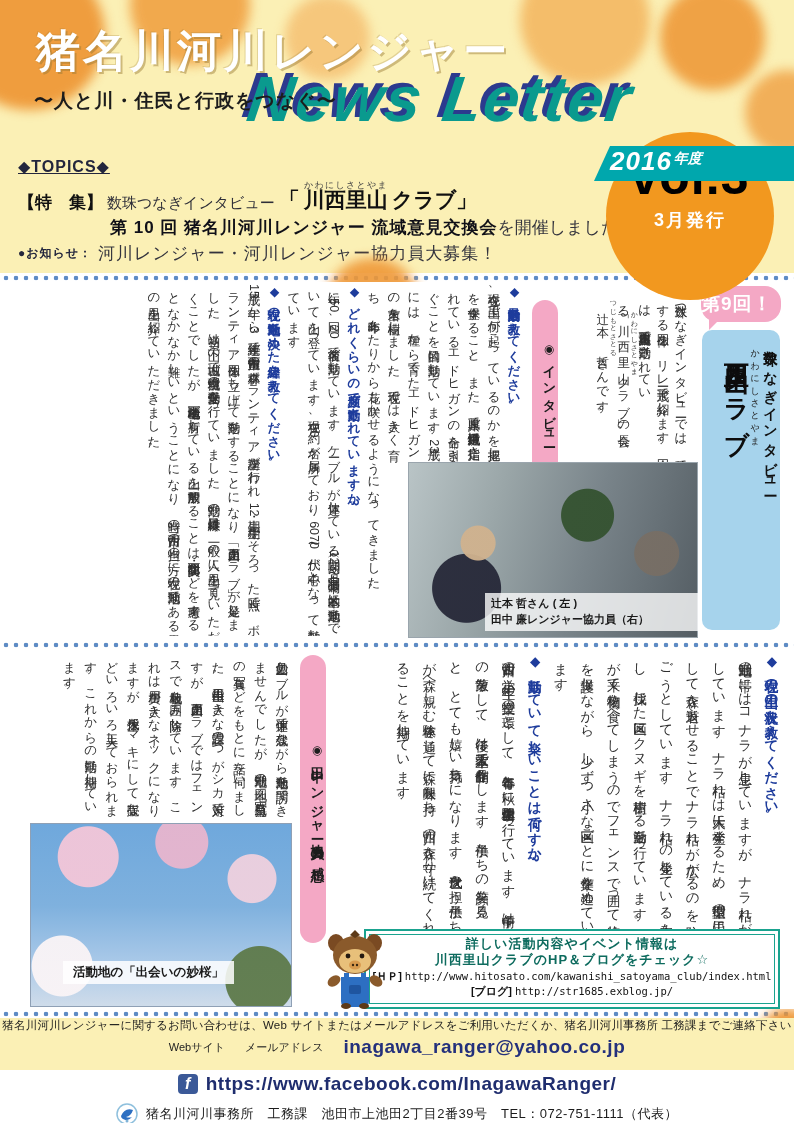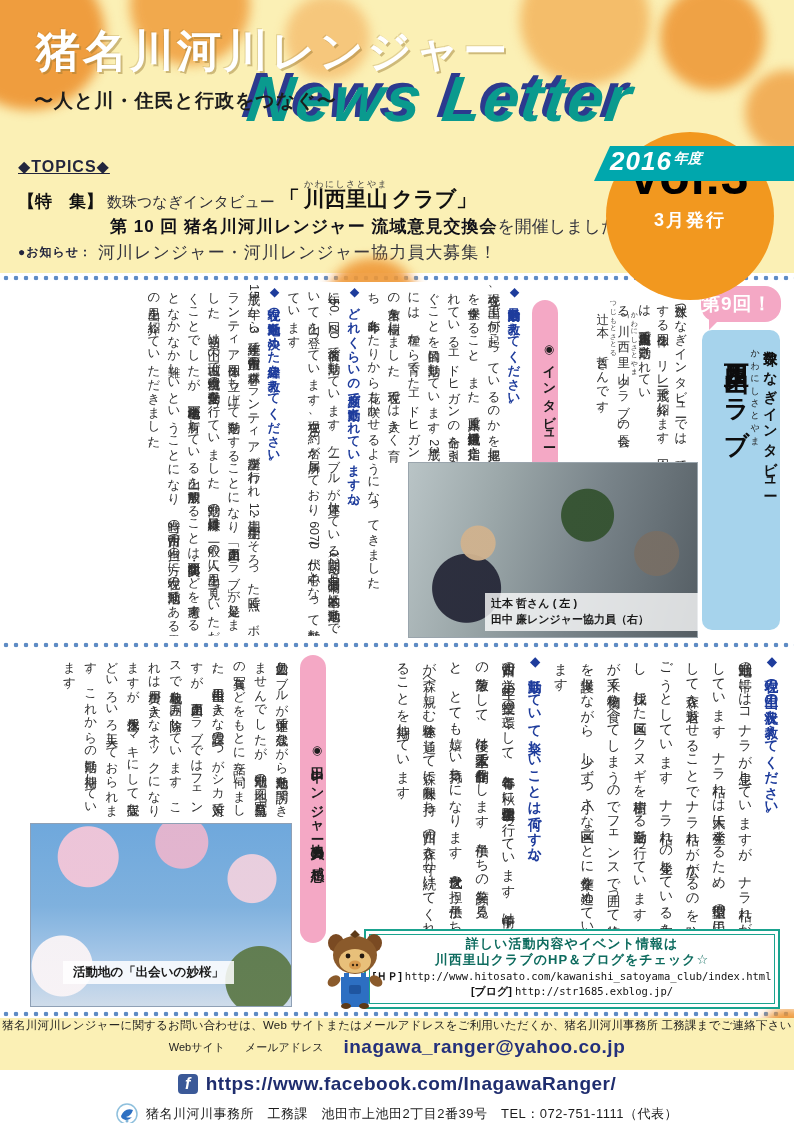--- a/index.html
+++ b/index.html
@@ -51,21 +51,21 @@
   .vol-circle {
     position:absolute; left:606px; top:132px; z-index:3; width:168px; height:168px;
     border-radius:50%; background:#f2981f; text-align:center;
   }
   .vol-circle .vol { margin-top:16px; font-size:50px; font-weight:800; color:#000000; letter-spacing:1px; }
   .vol-circle .issue { margin-top:2px; font-size:18px; font-weight:800; color:#ffffff; letter-spacing:2px; }
 
   
   .topics { position:relative; height:123px; background:#fbf0b5; z-index:2; padding-left:18px; box-sizing:border-box; }
   .topics-heading { padding-top:7px; font-size:16px; font-weight:800; color:#23263d; letter-spacing:1px;text-decoration:underline;}
-  .topics-line1 { margin-top:4px; display:flex; align-items:flex-end;font-family:Liberation Mono, monospace; }
+  .topics-line1 { margin-top:4px; display:flex; align-items:flex-end; }
   .tk-label { font-size:17px; font-weight:800; color:#111; }
   .tk-intro { font-size:15px; color:#2e2e38; margin-left:4px; padding-bottom:1px;}
   .tk-club { font-size:21px; font-weight:800; color:#111; margin-left:4px; }
   .tk-club rt { font-size:9px; font-weight:400; letter-spacing:1px;}
   .topics-line2, .topics-line4 { margin-top:3px; display:flex; align-items:center;}
   .tk-small { font-size:12px; font-weight:800; color:#23263d; letter-spacing:1px;}
   .tk-normal { font-size:17px; color:#33333d; margin-left:6px; letter-spacing:1px;}
   .topics-line3 { margin-left:92px; margin-top:2px; font-size:17px;}
   .tk-bold { font-weight:800; color:#101018; letter-spacing:1px;}
   .tk-rest { color:#33333d; }

